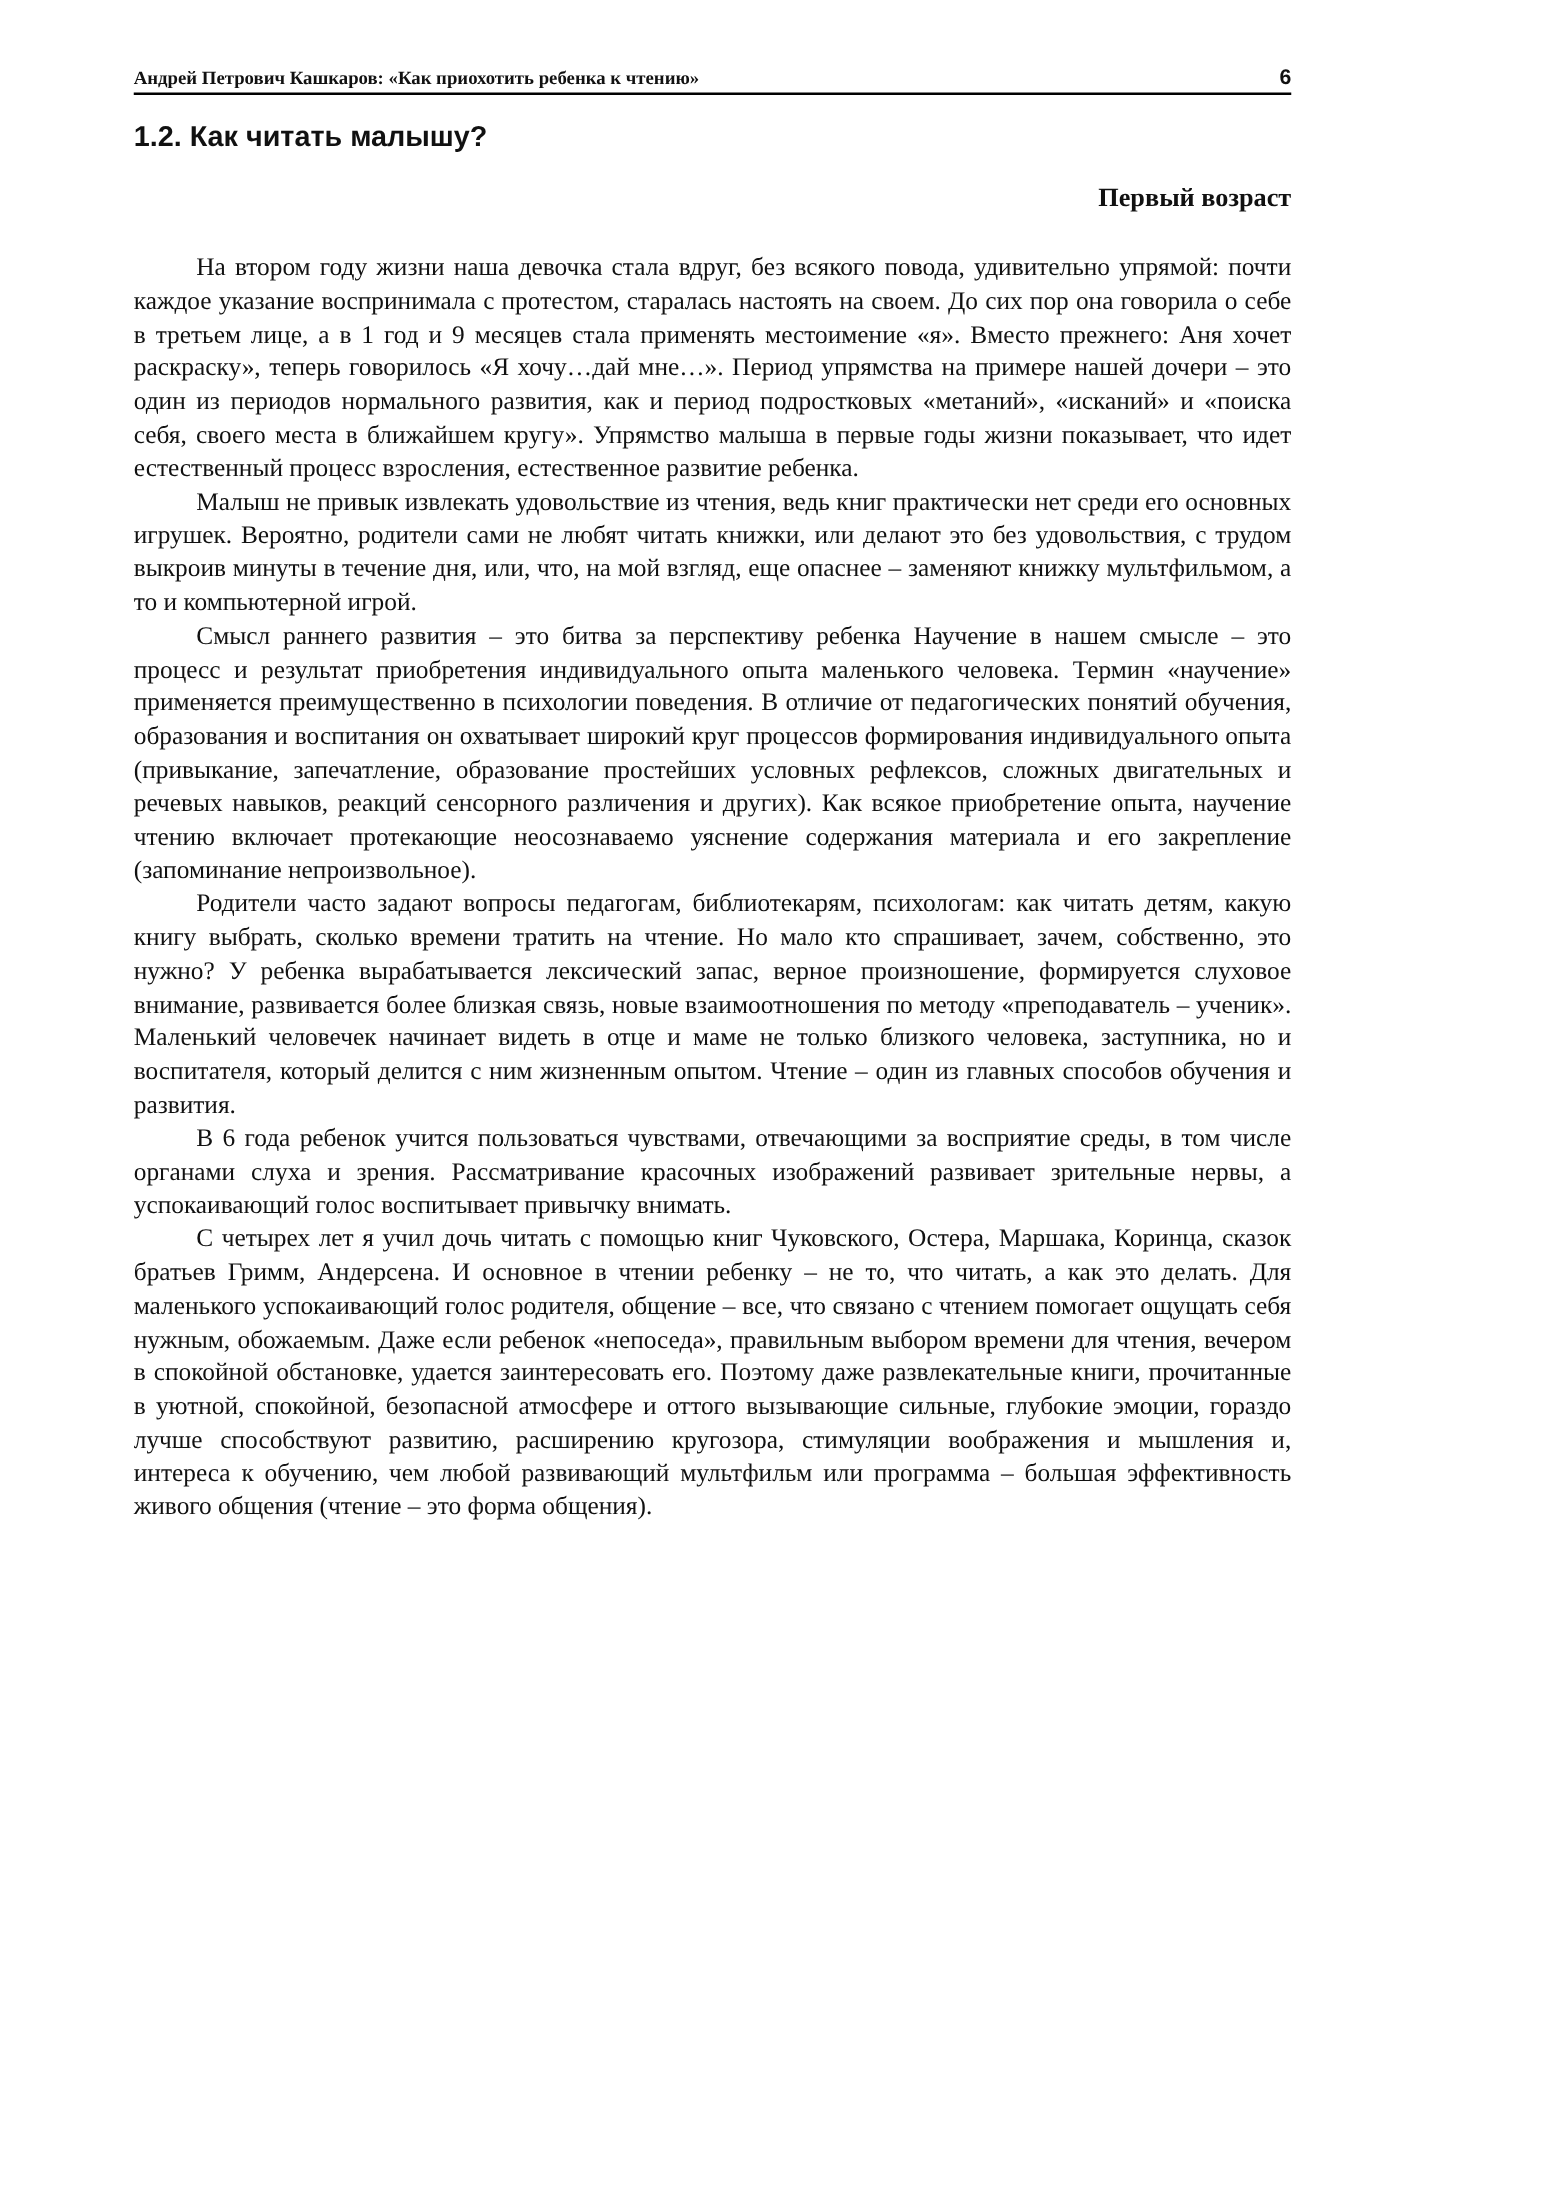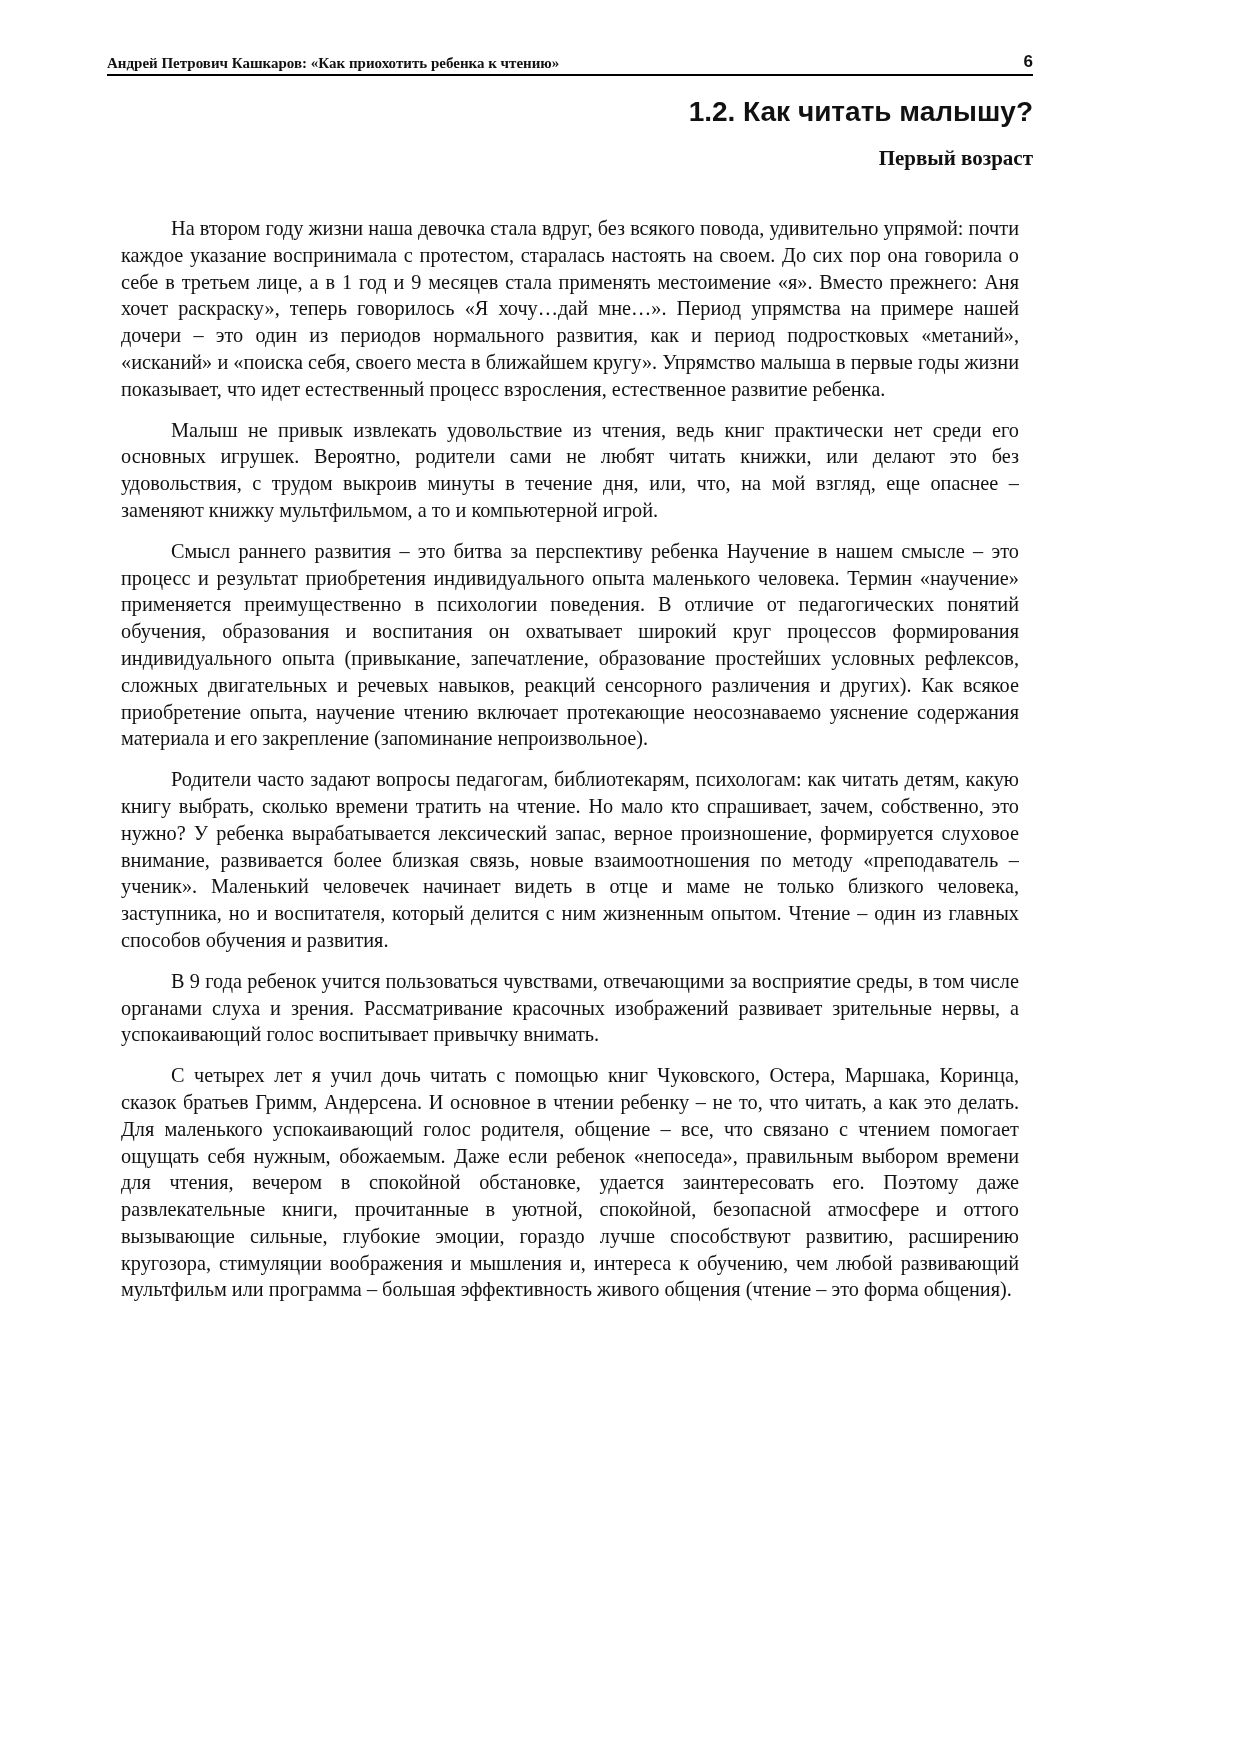--- a/index.html
+++ b/index.html
@@ -6,47 +6,47 @@
   body { width: 1240px; height: 1754px; position: relative; overflow: hidden; color: #111; }
   .page { position: absolute; left: 107px; top: 0; width: 926px; }
   .running-header {
     position: absolute; top: 50px; left: 0; width: 926px; height: 22px;
     border-bottom: 2.5px solid #000;
     font-family: "Liberation Serif", serif; font-weight: bold; font-size: 15px;
     display: flex; justify-content: space-between; align-items: flex-end; padding-bottom: 2px; text-align: right;
   }
   .running-header .pnum { font-family: "Liberation Sans", sans-serif; font-size: 17px; }
   .chapter-title {
-    position: absolute; top: 96px; left: 0; width: 926px; text-align: right;
-    font-family: "Liberation Sans", sans-serif; font-weight: bold; font-size: 28px;
+    position: absolute; top: 96px; left: 0; width: 926px; text-align: left;
+    font-family: "Liberation Sans", sans-serif; font-weight: bold; font-size: 23px;
   }
   .section-title {
     position: absolute; top: 146px; left: 0; width: 926px; text-align: right;
     font-family: "Liberation Serif", serif; font-weight: bold; font-size: 21px;
   }
   .body-text {
     position: absolute; top: 201px; left: 0; width: 926px;
     font-family: "Liberation Serif", serif; font-size: 20.3px; line-height: 26.8px;
     text-align: justify;
   }
-  .body-text p { margin: 14px; text-indent: 50px; }
+  .body-text p { margin: 0; text-indent: 50px; }
 </style>
 </head>
 <body>
 
 <div class="page">
   <div class="running-header">
     <span>Андрей Петрович Кашкаров: «Как приохотить ребенка к чтению»</span>
     <span class="pnum">6</span>
   </div>
 
   <div class="chapter-title">1.2. Как читать малышу?</div>
   <div class="section-title">Первый возраст</div>
 
   <div class="body-text">
     <p>На втором году жизни наша девочка стала вдруг, без всякого повода, удивительно упрямой: почти каждое указание воспринимала с протестом, старалась настоять на своем. До сих пор она говорила о себе в третьем лице, а в 1 год и 9 месяцев стала применять местоимение «я». Вместо прежнего: Аня хочет раскраску», теперь говорилось «Я хочу…дай мне…». Период упрямства на примере нашей дочери – это один из периодов нормального развития, как и период подростковых «метаний», «исканий» и «поиска себя, своего места в ближайшем кругу». Упрямство малыша в первые годы жизни показывает, что идет естественный процесс взросления, естественное развитие ребенка.</p>
     <p>Малыш не привык извлекать удовольствие из чтения, ведь книг практически нет среди его основных игрушек. Вероятно, родители сами не любят читать книжки, или делают это без удовольствия, с трудом выкроив минуты в течение дня, или, что, на мой взгляд, еще опаснее – заменяют книжку мультфильмом, а то и компьютерной игрой.</p>
     <p>Смысл раннего развития – это битва за перспективу ребенка Научение в нашем смысле – это процесс и результат приобретения индивидуального опыта маленького человека. Термин «научение» применяется преимущественно в психологии поведения. В отличие от педагогических понятий обучения, образования и воспитания он охватывает широкий круг процессов формирования индивидуального опыта (привыкание, запечатление, образование простейших условных рефлексов, сложных двигательных и речевых навыков, реакций сенсорного различения и других). Как всякое приобретение опыта, научение чтению включает протекающие неосознаваемо уяснение содержания материала и его закрепление (запоминание непроизвольное).</p>
     <p>Родители часто задают вопросы педагогам, библиотекарям, психологам: как читать детям, какую книгу выбрать, сколько времени тратить на чтение. Но мало кто спрашивает, зачем, собственно, это нужно? У ребенка вырабатывается лексический запас, верное произношение, формируется слуховое внимание, развивается более близкая связь, новые взаимоотношения по методу «преподаватель – ученик». Маленький человечек начинает видеть в отце и маме не только близкого человека, заступника, но и воспитателя, который делится с ним жизненным опытом. Чтение – один из главных способов обучения и развития.</p>
-    <p>В 9 года ребенок учится пользоваться чувствами, отвечающими за восприятие среды, в том числе органами слуха и зрения. Рассматривание красочных изображений развивает зрительные нервы, а успокаивающий голос воспитывает привычку внимать.</p>
+    <p>В 6 года ребенок учится пользоваться чувствами, отвечающими за восприятие среды, в том числе органами слуха и зрения. Рассматривание красочных изображений развивает зрительные нервы, а успокаивающий голос воспитывает привычку внимать.</p>
     <p>С четырех лет я учил дочь читать с помощью книг Чуковского, Остера, Маршака, Коринца, сказок братьев Гримм, Андерсена. И основное в чтении ребенку – не то, что читать, а как это делать. Для маленького успокаивающий голос родителя, общение – все, что связано с чтением помогает ощущать себя нужным, обожаемым. Даже если ребенок «непоседа», правильным выбором времени для чтения, вечером в спокойной обстановке, удается заинтересовать его. Поэтому даже развлекательные книги, прочитанные в уютной, спокойной, безопасной атмосфере и оттого вызывающие сильные, глубокие эмоции, гораздо лучше способствуют развитию, расширению кругозора, стимуляции воображения и мышления и, интереса к обучению, чем любой развивающий мультфильм или программа – большая эффективность живого общения (чтение – это форма общения).</p>
   </div>
 </div>
 
 </body></html>

